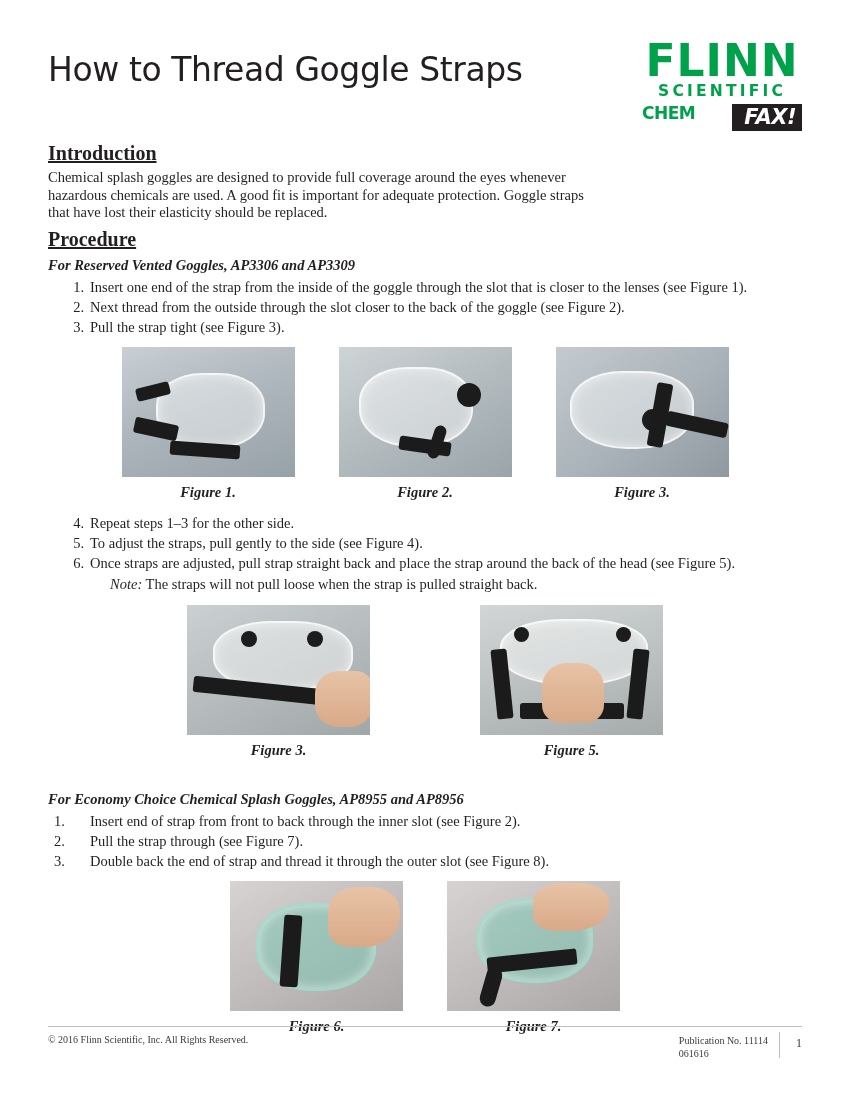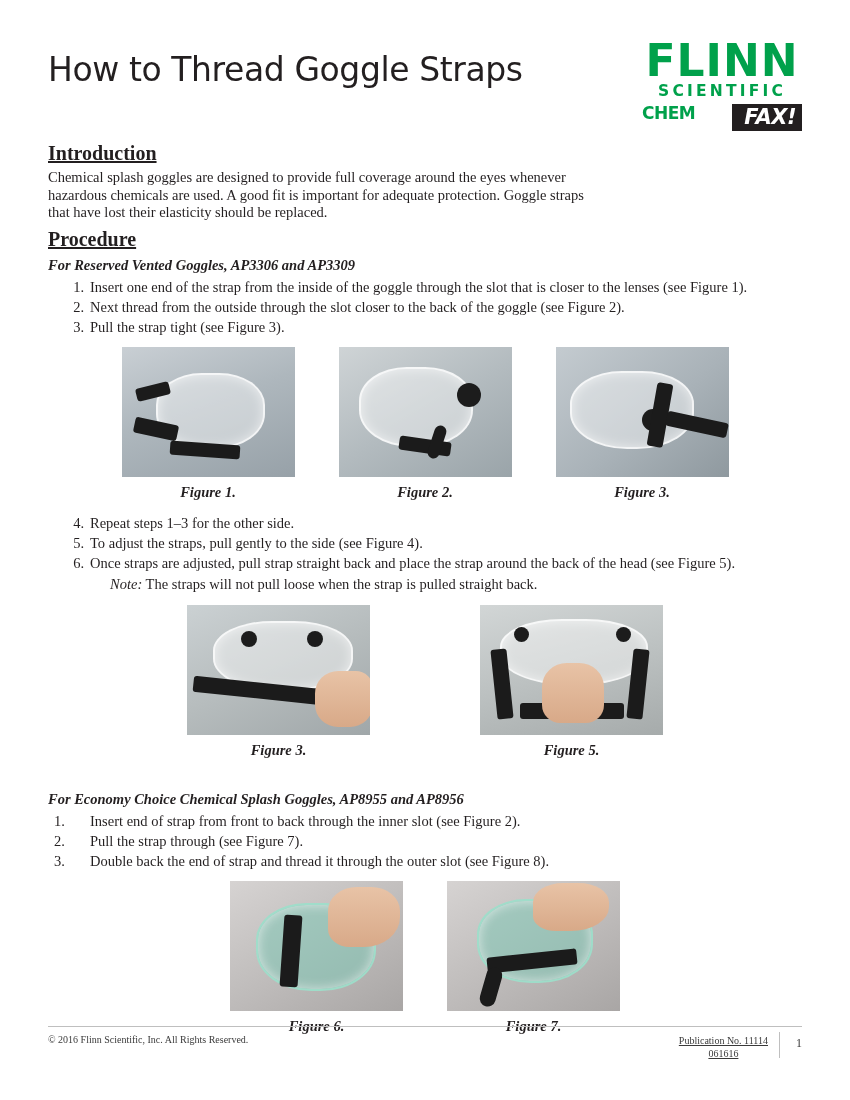--- a/index.html
+++ b/index.html
@@ -242,25 +242,24 @@
     position: absolute;
     left: 0;
     top: 8px;
     font-size: 10px;
     color: #3a3a3a;
   }
   .footer-right {
     position: absolute;
     right: 34px;
     top: 8px;
-    text-align: center;
+    text-align: left;
     font-size: 10px;
     color: #3a3a3a;
     line-height: 1.3;
-    text-decoration: underline;
   }
   .page-num {
     position: absolute;
     right: 0;
     top: 10px;
     font-size: 12px;
     color: #3a3a3a;
   }
   .footer-divider {
     position: absolute;

